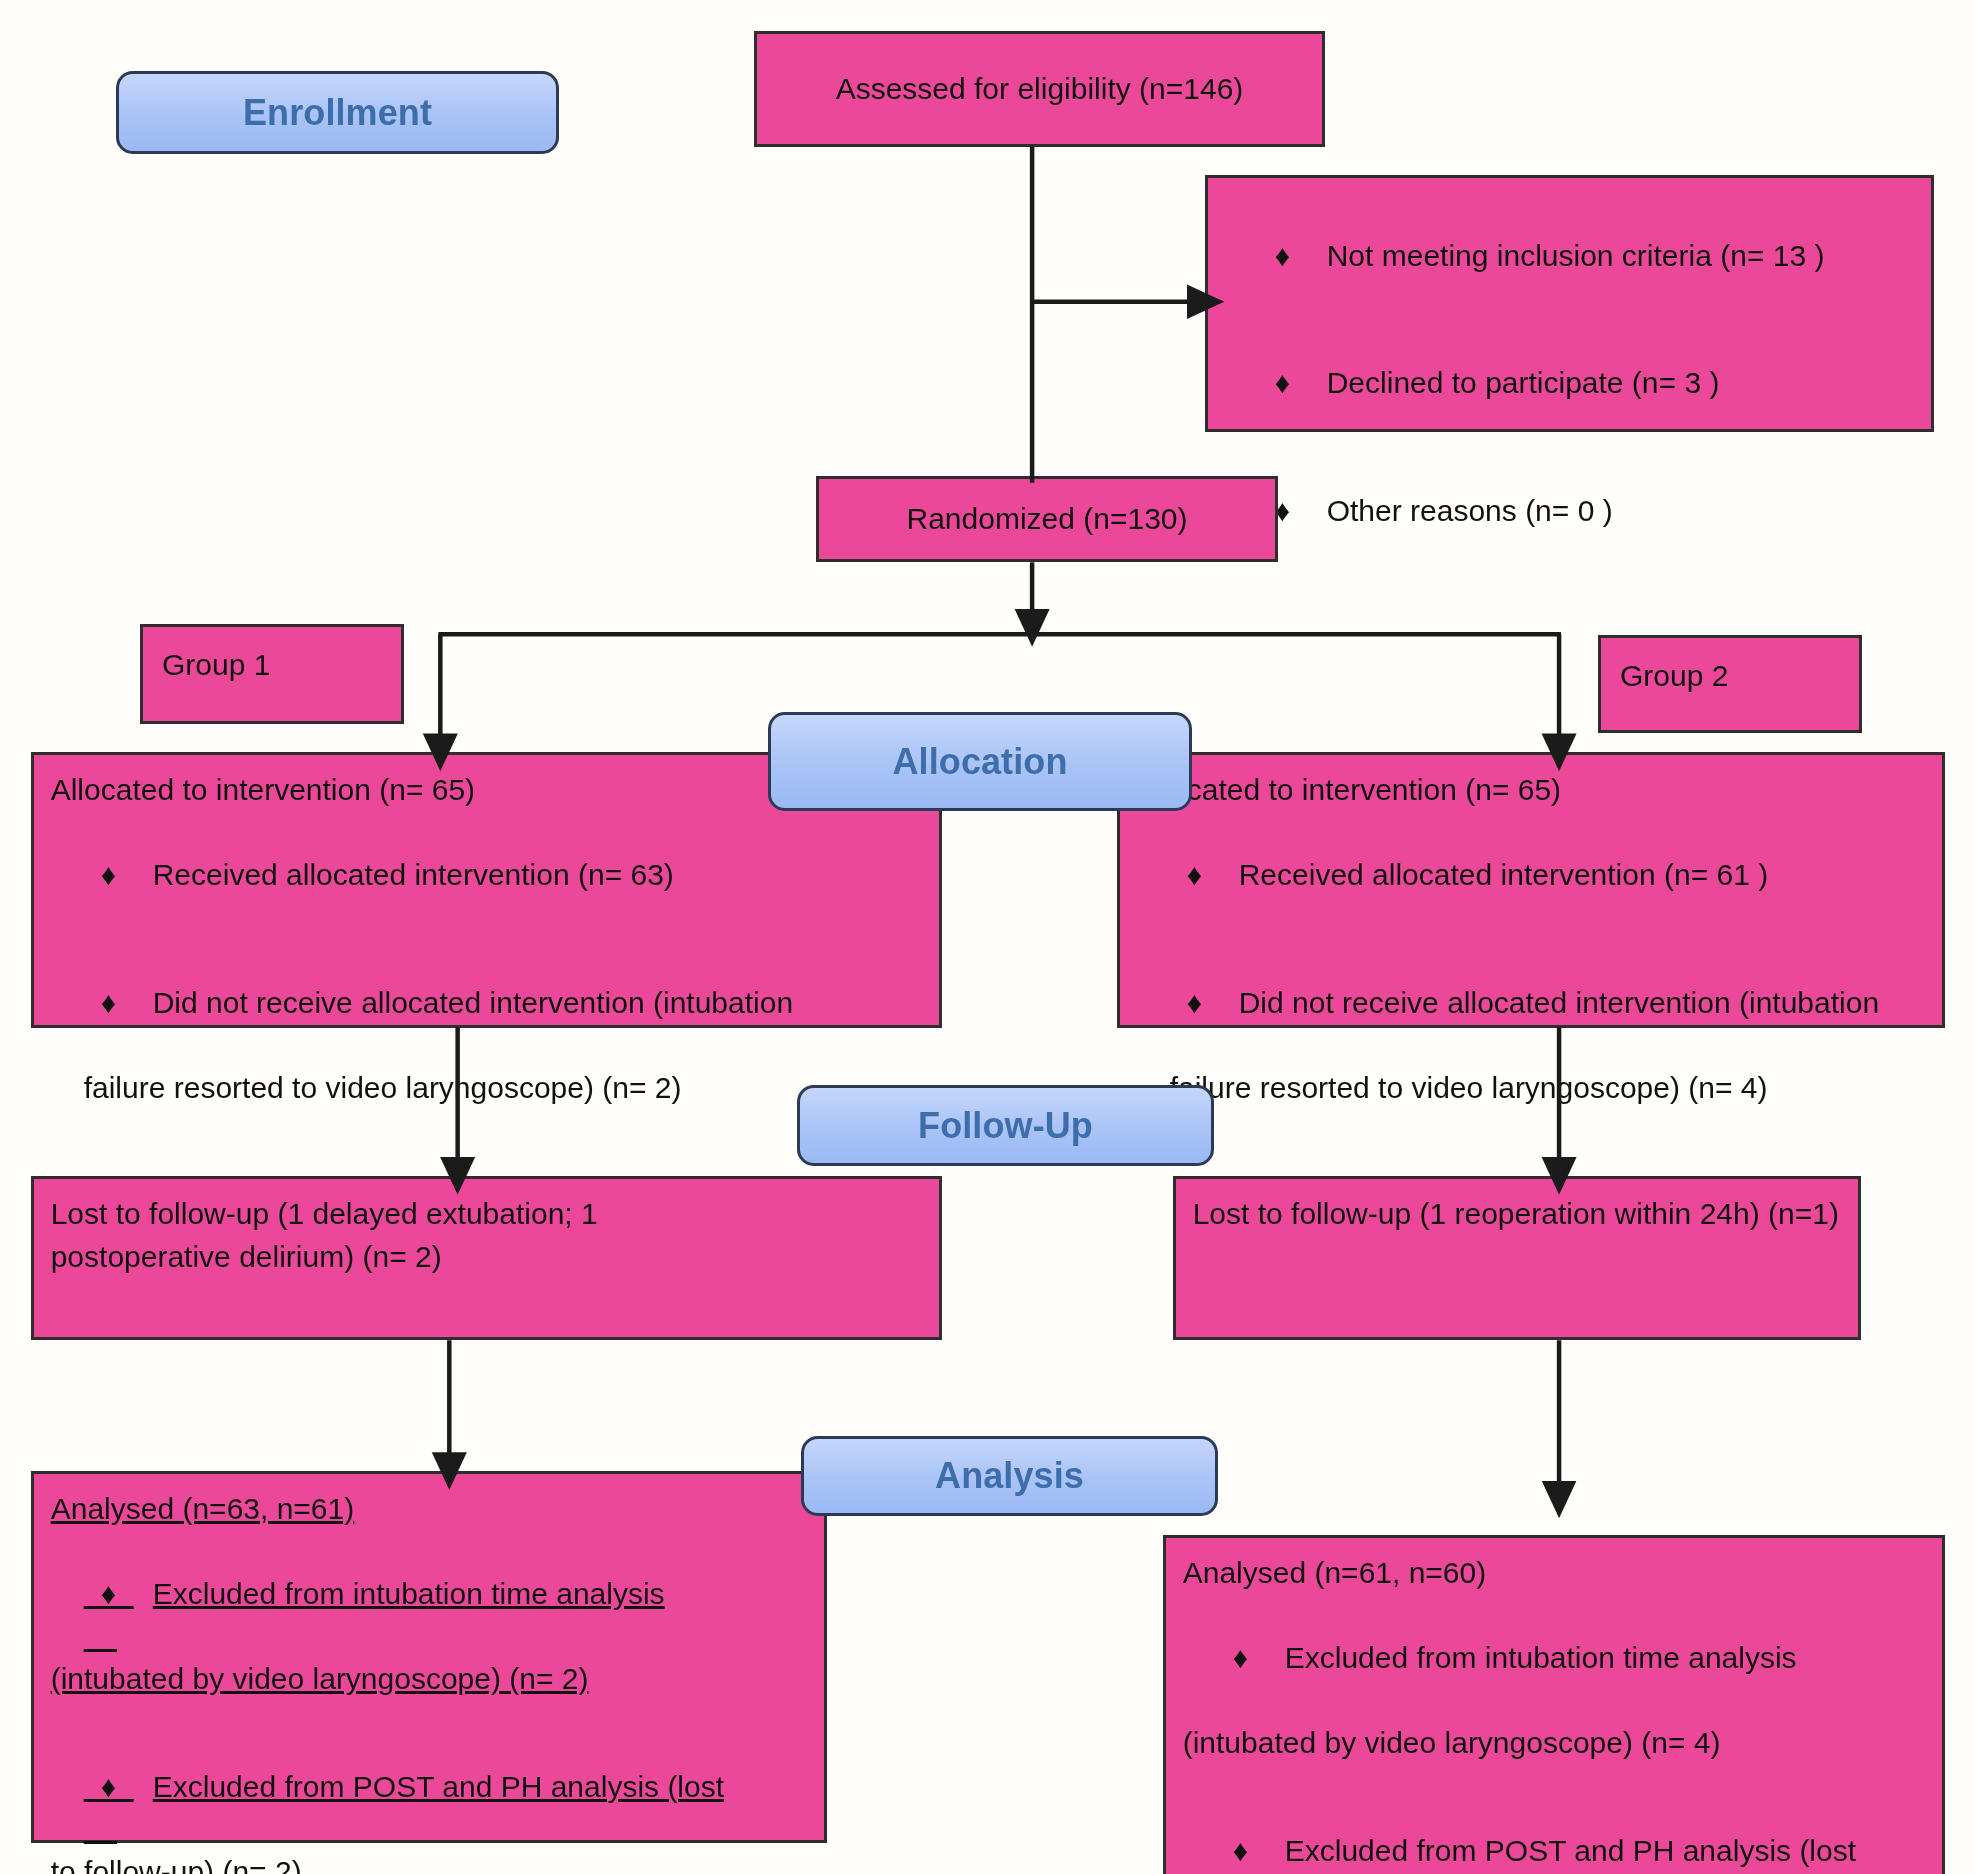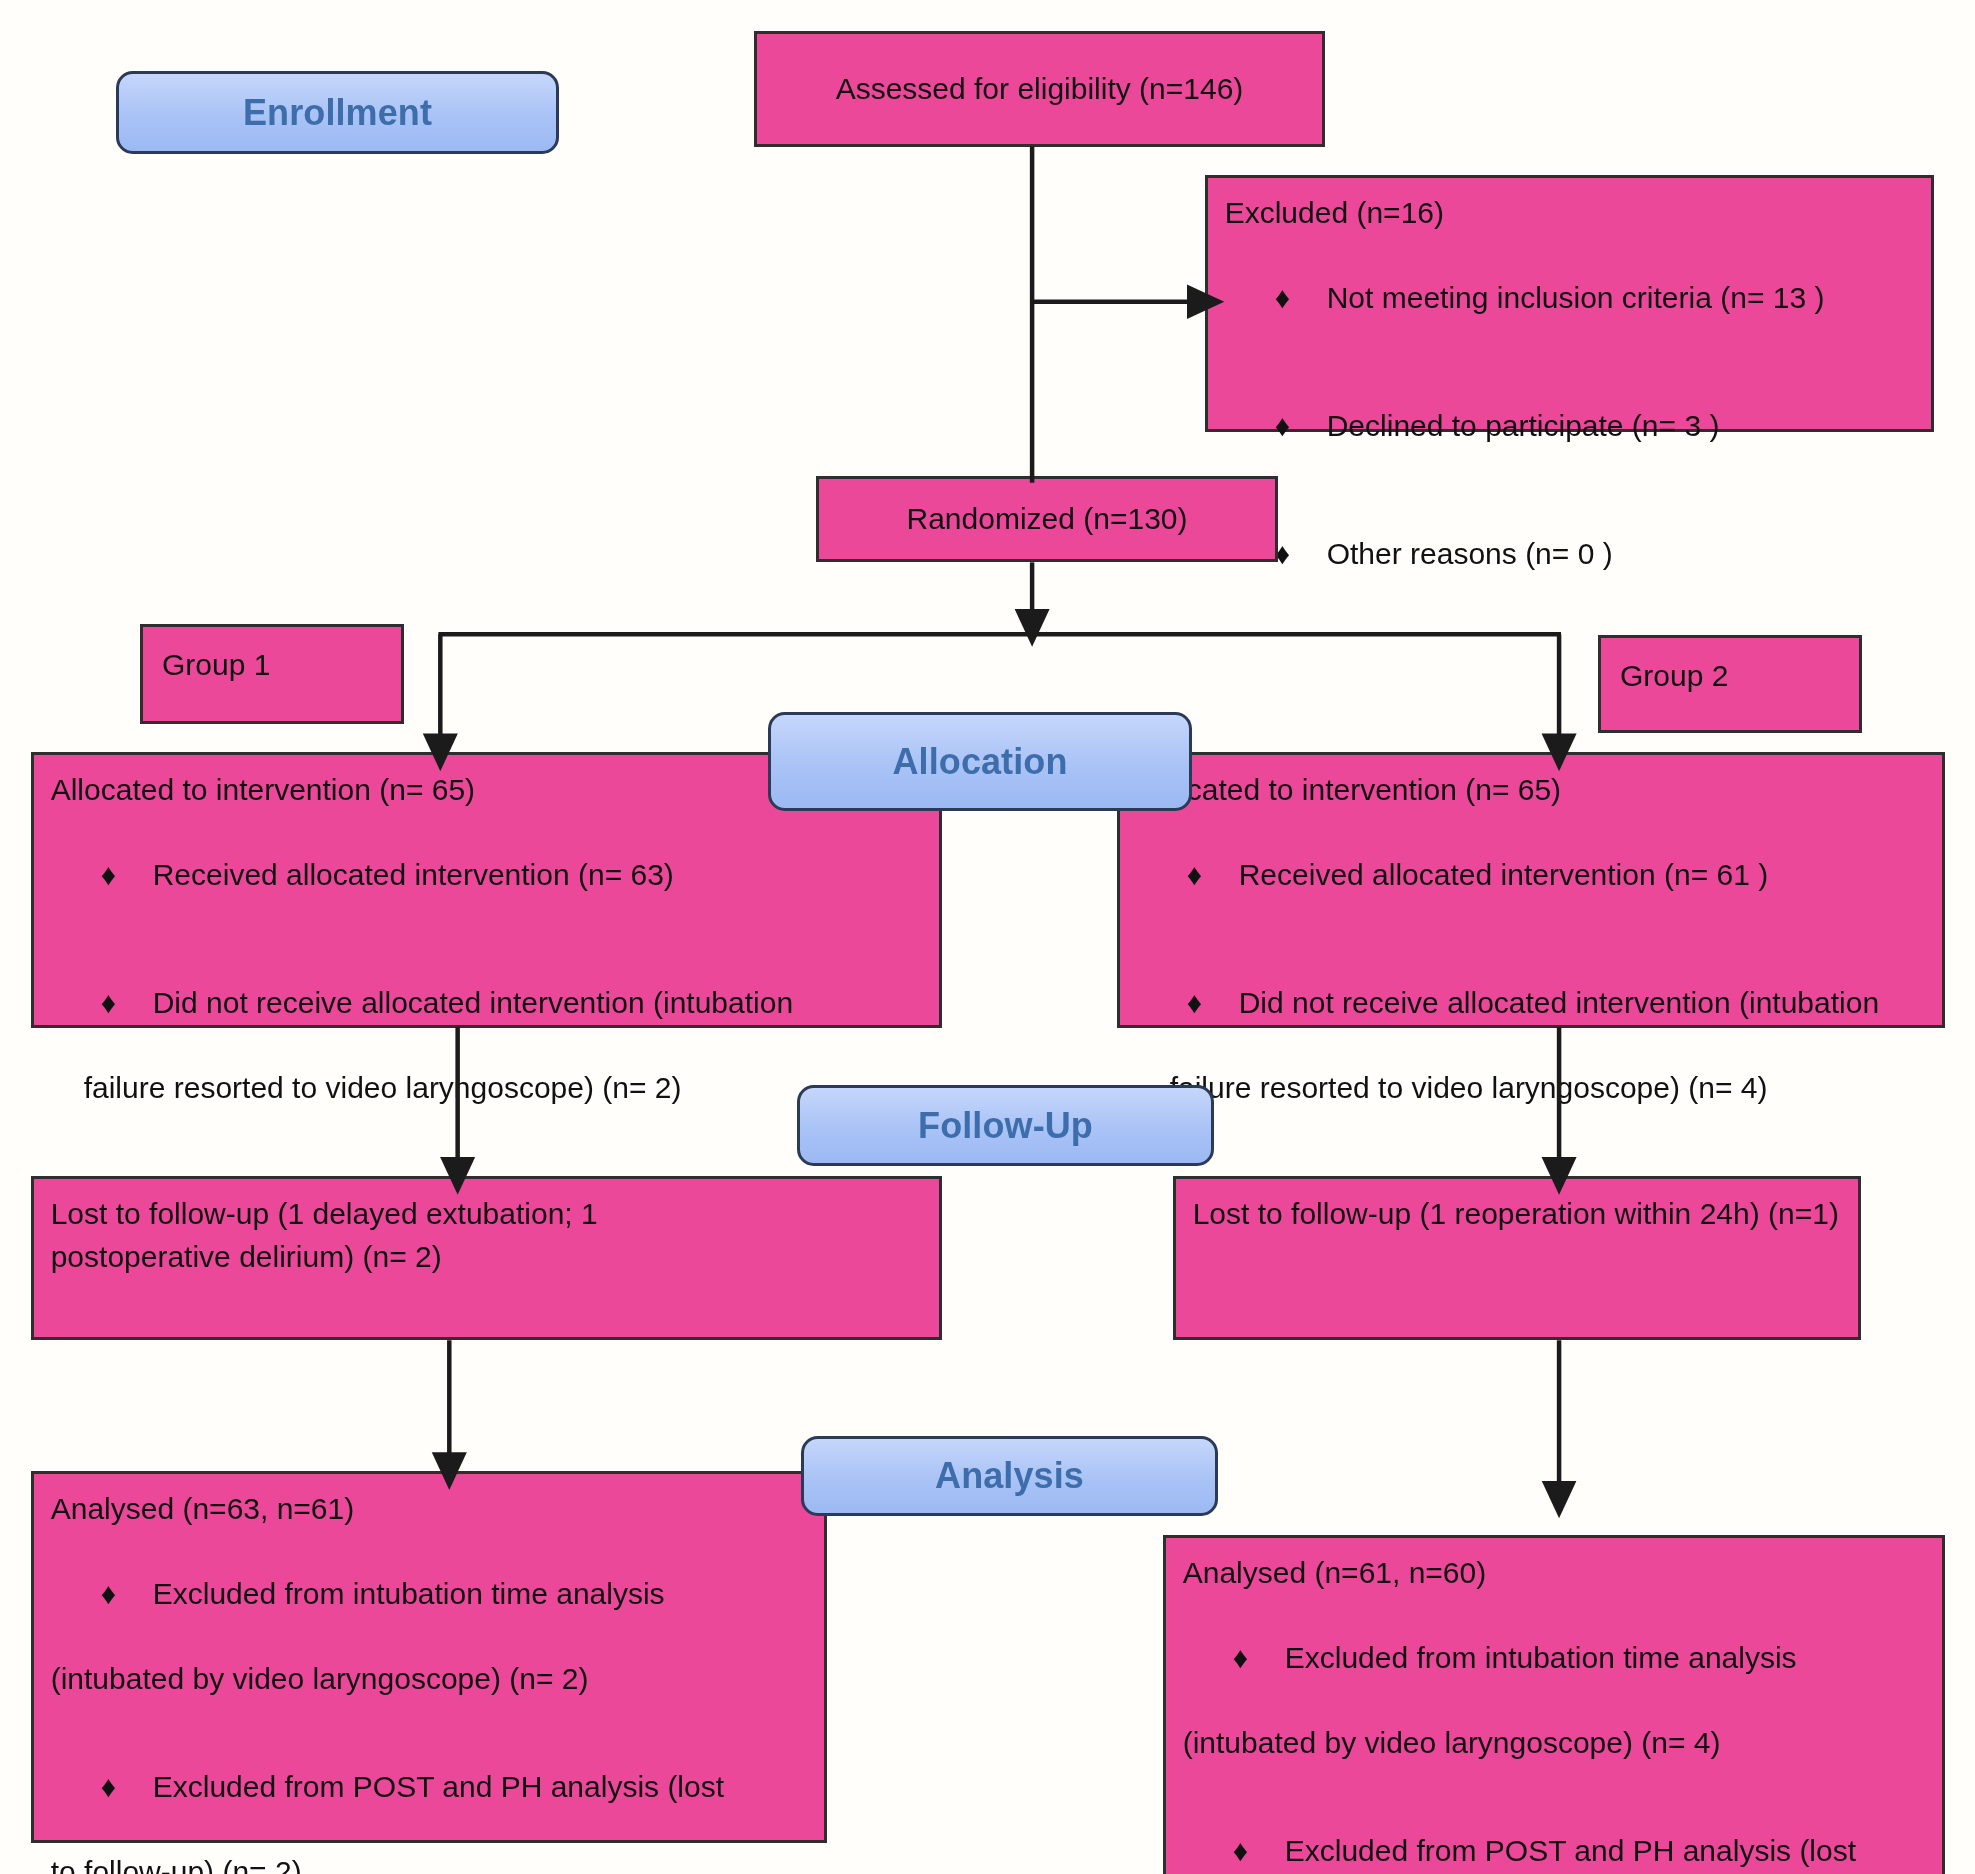--- a/index.html
+++ b/index.html
@@ -79,21 +79,20 @@
 
   <div class="badge" style="left:116px;top:71px;width:443px;height:83px;">
     <span>Enrollment</span>
   </div>
 
   <div class="fbox center" style="left:754px;top:31px;width:571px;height:116px;">
     <span class="line">Assessed for eligibility (n=146)</span>
   </div>
 
   <div class="fbox" style="left:1205px;top:175px;width:729px;height:257px;">
-    <div class="line">Excluded (n=16)</div>
     <div class="line hang">
       <span class="bul">♦</span><span>Not meeting inclusion criteria (n= 13 )</span>
     </div>
     <div class="line hang">
       <span class="bul">♦</span><span>Declined to participate (n= 3 )</span>
     </div>
     <div class="line hang">
       <span class="bul">♦</span><span>Other reasons (n= 0 )</span>
     </div>
   </div>
@@ -142,21 +141,21 @@
   </div>
 
   <div class="fbox" style="left:1173px;top:1176px;width:688px;height:164px;">
     <div class="line">Lost to follow-up (1 reoperation within 24h) (n=1)</div>
   </div>
 
   <div class="badge" style="left:797px;top:1085px;width:417px;height:81px;">
     <span>Follow-Up</span>
   </div>
 
-  <div class="fbox" style="left:31px;top:1471px;width:796px;height:372px;">
+  <div class="fbox" style="left:31px;top:1471px;width:796px;height:372px;text-decoration:underline;">
     <div class="line">Analysed (n=63, n=61)</div>
     <div class="line hang">
       <span class="bul">♦</span><span>Excluded from intubation time analysis</span>
     </div>
     <div class="line">(intubated by video laryngoscope) (n= 2)</div>
     <div class="gap"></div>
     <div class="line hang">
       <span class="bul">♦</span><span>Excluded from POST and PH analysis (lost</span>
     </div>
     <div class="line">to follow-up) (n= 2)</div>

